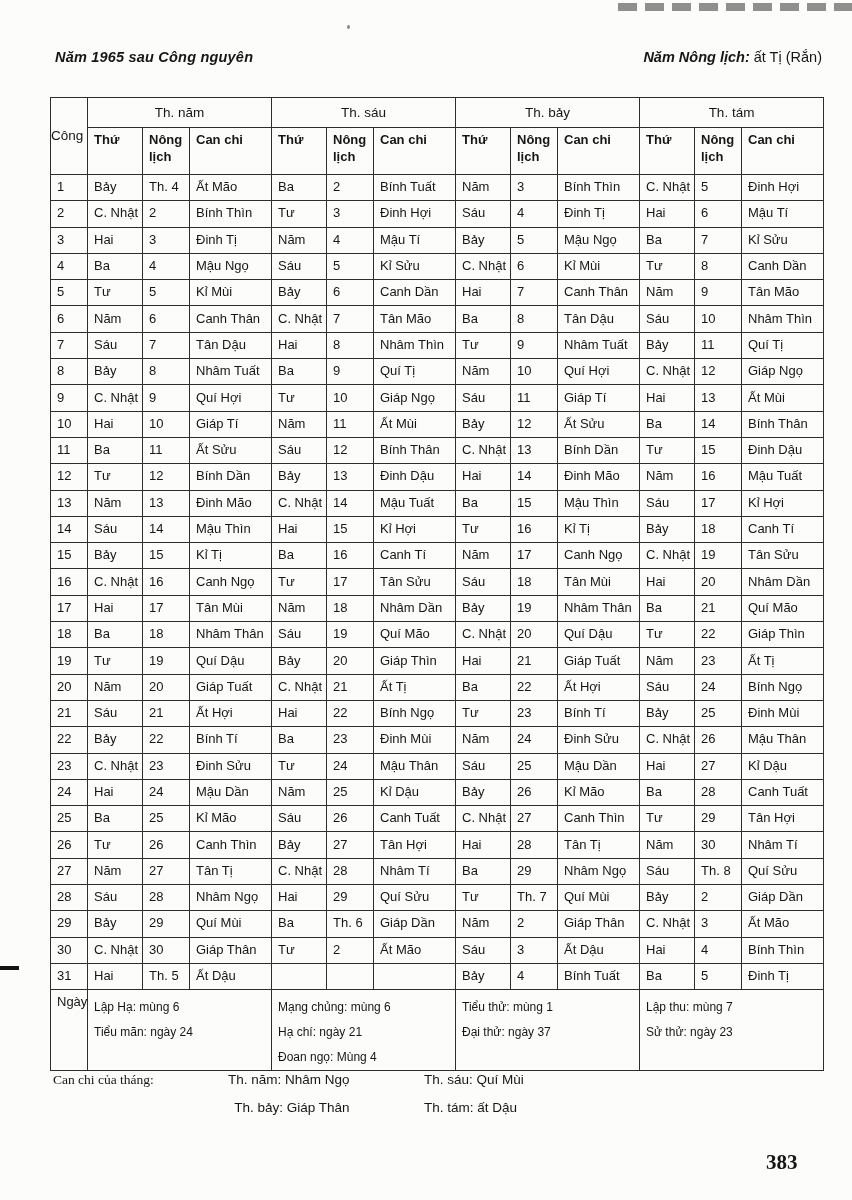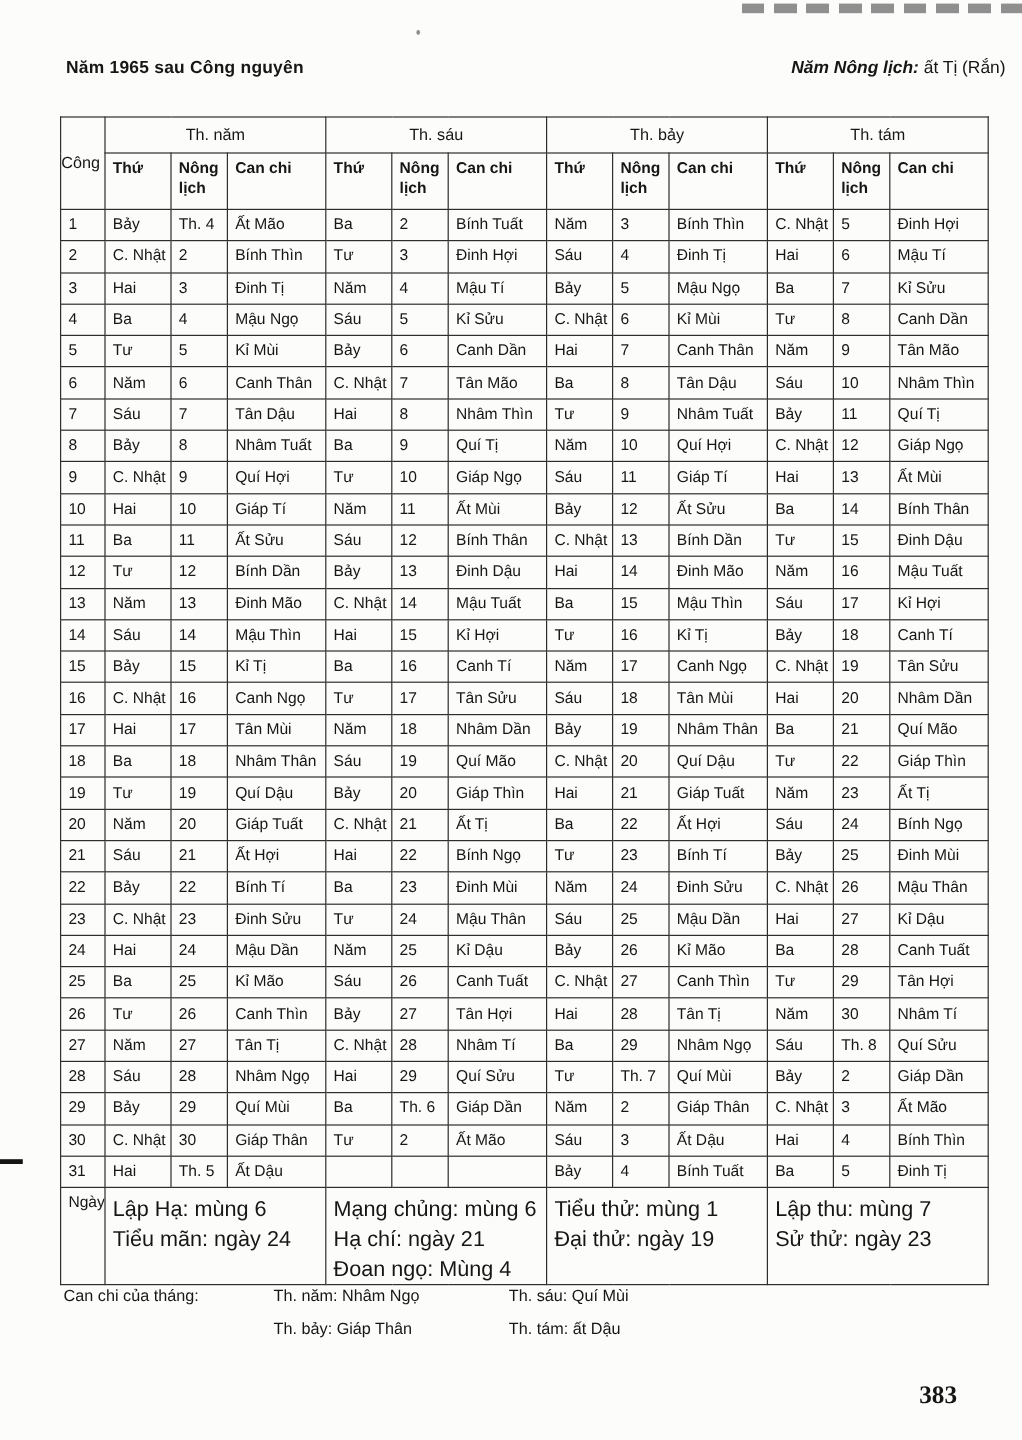--- a/index.html
+++ b/index.html
@@ -3,24 +3,24 @@
 <meta charset="utf-8">
 <style>
   html,body{margin:0;padding:0;}
   body{
     width:852px;height:1200px;position:relative;overflow:hidden;
     background:#fcfcfa;color:#161616;
     font-family:"Liberation Sans", sans-serif;
   }
   .title-left{
     position:absolute;left:55px;top:49px;
-    font-size:14.5px;font-weight:bold;letter-spacing:.2px;
+    font-size:14.5px;font-weight:bold;font-style:italic;letter-spacing:.2px;
   }
   .title-right{
-    position:absolute;right:14px;top:49px;text-align:right;font-size:14.5px;
+    position:absolute;right:30px;top:49px;text-align:right;font-size:14.5px;
   }
   .title-right .lbl{font-weight:bold;font-style:italic;}
   .title-right .val{font-weight:normal;}
   .scan-dashes{
     position:absolute;top:3px;left:618px;width:234px;height:8px;
     background:repeating-linear-gradient(90deg,#8f8f8f 0 19px,transparent 19px 27px);
   }
   .scan-speck{position:absolute;left:347px;top:25px;width:3px;height:4px;background:#8a8a8a;border-radius:50%;}
   .margin-tick{position:absolute;left:0;top:966px;width:19px;height:4px;background:#141414;}
 
@@ -37,25 +37,25 @@
   }
   tr.months th{height:29px;text-align:center;padding:0;font-size:13.5px;}
   th.corner{
     vertical-align:bottom;padding:0 2px 13px 4px;
     white-space:normal;line-height:1.3;font-size:13px;
   }
   tr.subs th{height:42px;vertical-align:top;padding-top:4px;white-space:normal;line-height:1.3;font-weight:bold;}
   tbody tr{height:26.3px;}
   tr.tietkhi td{vertical-align:top;padding-top:5px;height:72px;}
   td.tk-label{white-space:normal;line-height:1.45;padding-left:4px;}
-  .tk-line{line-height:25px;font-size:18px;white-space:nowrap;}
+  .tk-line{line-height:25px;font-size:12px;white-space:nowrap;}
 
   .footer-canchi{position:absolute;top:1066px;left:0;width:852px;font-size:13.5px;}
-  .fc-label{position:absolute;left:53px;top:0;}
-  .fc-col1{position:absolute;left:228px;top:0;}
+  .fc-label{position:absolute;left:53px;top:0;font-family:Liberation Serif, serif;}
+  .fc-col1{position:absolute;left:228px;top:0;text-align:right;}
   .fc-col2{position:absolute;left:424px;top:0;}
   .fc-line{line-height:28px;white-space:nowrap;}
   .pagenum{
     position:absolute;left:766px;top:1150px;
     font-family:"Liberation Serif", serif;font-size:21px;font-weight:bold;
   }
 </style>
 </head>
 <body>
 
@@ -579,21 +579,21 @@
           <div class="tk-line">Lập Hạ: mùng 6</div>
           <div class="tk-line">Tiểu mãn: ngày 24</div>
         </td>
       <td colspan="3">
           <div class="tk-line">Mạng chủng: mùng 6</div>
           <div class="tk-line">Hạ chí: ngày 21</div>
           <div class="tk-line">Đoan ngọ: Mùng 4</div>
         </td>
       <td colspan="3">
           <div class="tk-line">Tiểu thử: mùng 1</div>
-          <div class="tk-line">Đại thử: ngày 19</div>
+          <div class="tk-line">Đại thử: ngày 37</div>
         </td>
       <td colspan="3">
           <div class="tk-line">Lập thu: mùng 7</div>
           <div class="tk-line">Sử thử: ngày 23</div>
         </td>
     </tr>
   </tbody>
 </table>
 
 <div class="footer-canchi">

